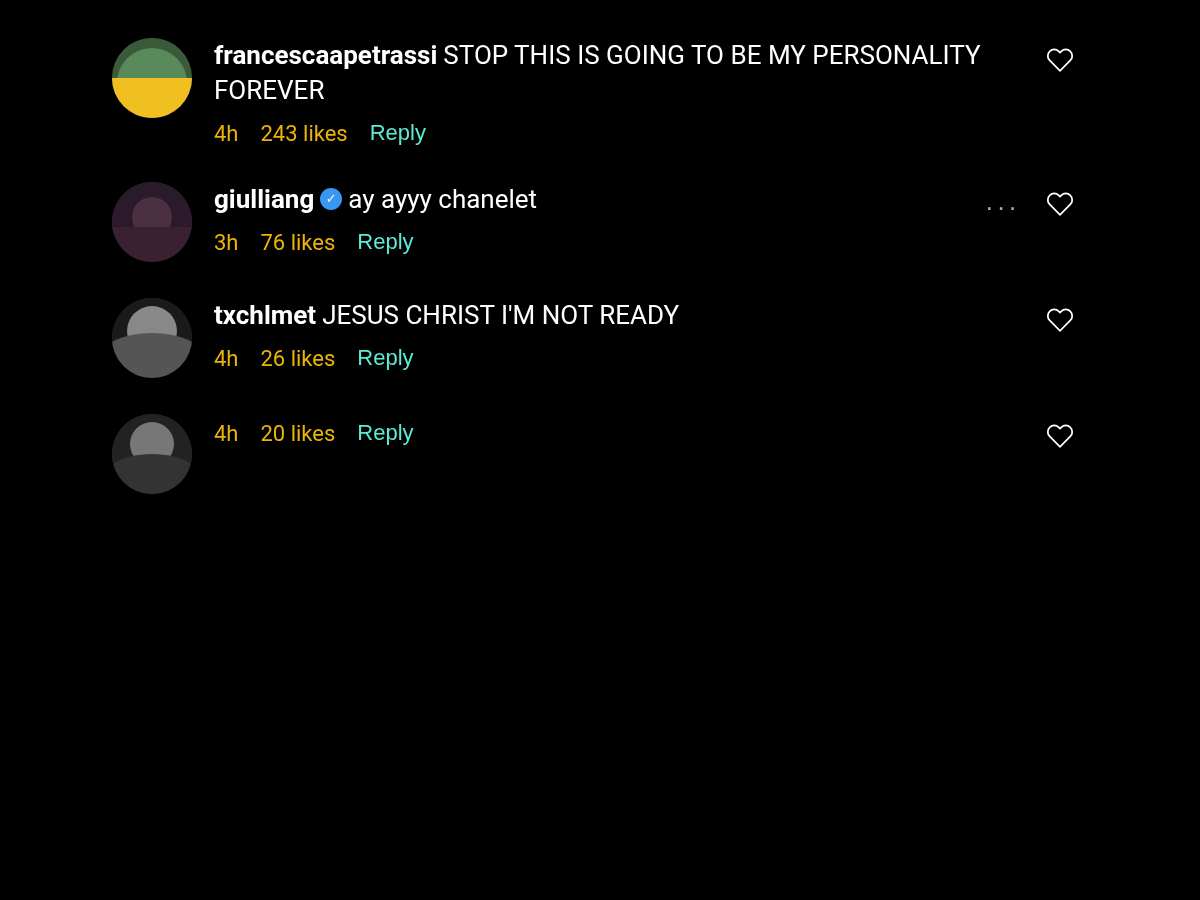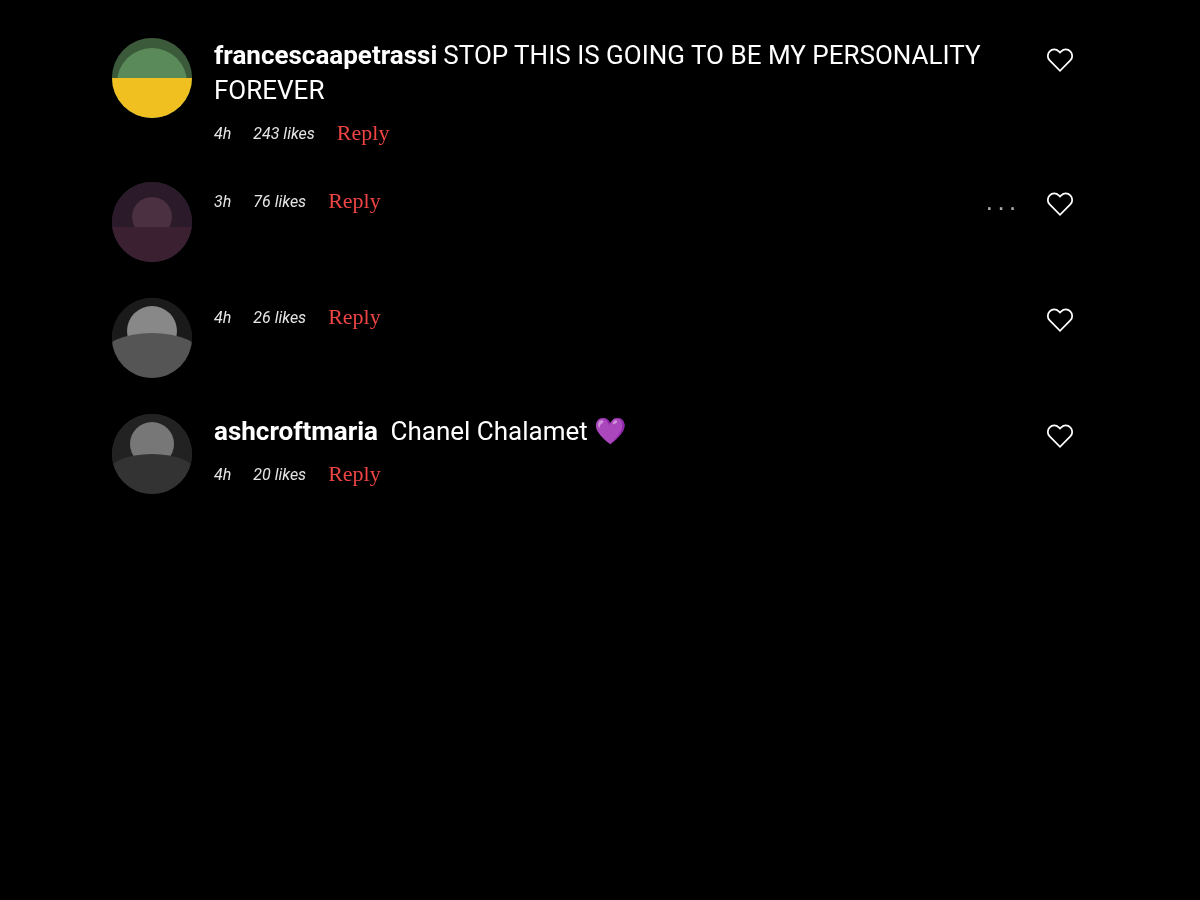--- a/index.html
+++ b/index.html
@@ -73,32 +73,31 @@
       color: #8b5cf6;
       font-size: 26px;
     }
     .comment-meta {
       display: flex;
       align-items: center;
       gap: 22px;
       margin-top: 6px;
     }
     .meta-text {
-      font-size: 16px;
-      color: #e5e5e5;
-      font-style: italic;
+      font-size: 22px;
+      color: #eab308;
     }
     .reply-btn {
       font-size: 22px;
-      color: #ef4444;
+      color: #5eead4;
       background: none;
       border: none;
       cursor: pointer;
       padding: 0;
-      font-family: Liberation Serif, serif;
+      font-family: Liberation Sans, sans-serif;
       font-weight: 500;
     }
     .heart-btn {
       position: absolute;
       right: 10px;
       top: 22px;
       background: none;
       border: none;
       cursor: pointer;
       padding: 4px;
@@ -237,60 +236,63 @@
         <path d="M20.84 4.61a5.5 5.5 0 0 0-7.78 0L12 5.67l-1.06-1.06a5.5 5.5 0 0 0-7.78 7.78l1.06 1.06L12 21.23l7.78-7.78 1.06-1.06a5.5 5.5 0 0 0 0-7.78z"></path>
       </svg>
     </button>
   </div>
 
   <div class="comment-item">
     <div class="avatar">
       <div class="av2-inner"></div>
     </div>
     <div class="comment-body">
+      <div class="comment-text">
+        <span class="username">giulliang</span><span class="verified-badge">✓</span><span class="comment-content">ay ayyy chanelet</span>
+      </div>
       <div class="comment-meta">
         <span class="meta-text">3h</span>
         <span class="meta-text">76 likes</span>
         <button class="reply-btn">Reply</button>
       </div>
     </div>
     <button class="more-btn" style="position:absolute; right: 60px; top: 28px; color: #aaa; font-size: 26px; letter-spacing: 3px;">···</button>
     <button class="heart-btn">
       <svg class="heart-icon" viewBox="0 0 24 24" fill="none" stroke="#fff" stroke-width="1.5">
         <path d="M20.84 4.61a5.5 5.5 0 0 0-7.78 0L12 5.67l-1.06-1.06a5.5 5.5 0 0 0-7.78 7.78l1.06 1.06L12 21.23l7.78-7.78 1.06-1.06a5.5 5.5 0 0 0 0-7.78z"></path>
       </svg>
     </button>
   </div>
 
   <div class="comment-item">
     <div class="avatar">
       <div class="av3-inner"></div>
     </div>
     <div class="comment-body">
+      <div class="comment-text">
+        <span class="username">txchlmet</span><span class="comment-content">JESUS CHRIST I'M NOT READY</span>
+      </div>
       <div class="comment-meta">
         <span class="meta-text">4h</span>
         <span class="meta-text">26 likes</span>
         <button class="reply-btn">Reply</button>
       </div>
     </div>
     <button class="heart-btn">
       <svg class="heart-icon" viewBox="0 0 24 24" fill="none" stroke="#fff" stroke-width="1.5">
         <path d="M20.84 4.61a5.5 5.5 0 0 0-7.78 0L12 5.67l-1.06-1.06a5.5 5.5 0 0 0-7.78 7.78l1.06 1.06L12 21.23l7.78-7.78 1.06-1.06a5.5 5.5 0 0 0 0-7.78z"></path>
       </svg>
     </button>
   </div>
 
   <div class="comment-item">
     <div class="avatar">
       <div class="av4-inner"></div>
     </div>
     <div class="comment-body">
-      <div class="comment-text">
-        <span class="username">ashcroftmaria</span><span class="comment-content"> Chanel Chalamet <span class="purple-heart">💜</span></span>
-      </div>
       <div class="comment-meta">
         <span class="meta-text">4h</span>
         <span class="meta-text">20 likes</span>
         <button class="reply-btn">Reply</button>
       </div>
     </div>
     <button class="heart-btn">
       <svg class="heart-icon" viewBox="0 0 24 24" fill="none" stroke="#fff" stroke-width="1.5">
         <path d="M20.84 4.61a5.5 5.5 0 0 0-7.78 0L12 5.67l-1.06-1.06a5.5 5.5 0 0 0-7.78 7.78l1.06 1.06L12 21.23l7.78-7.78 1.06-1.06a5.5 5.5 0 0 0 0-7.78z"></path>
       </svg>

